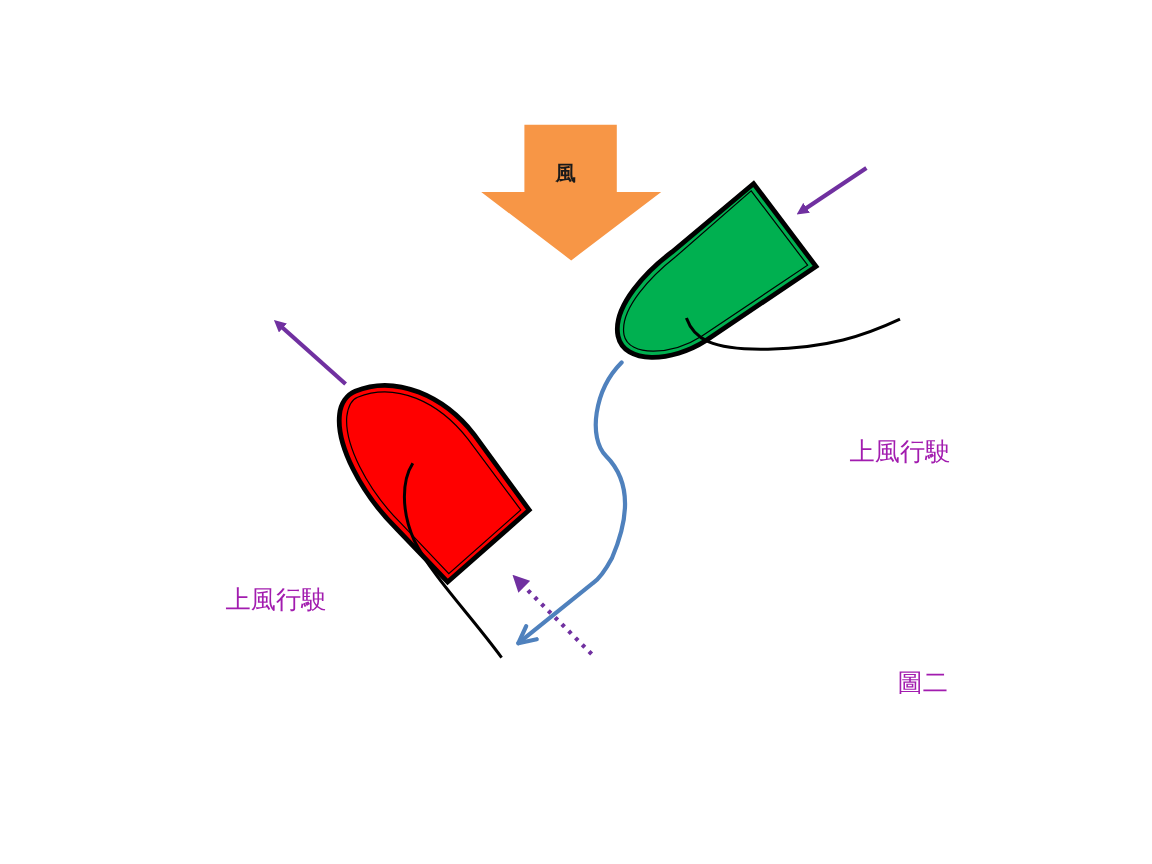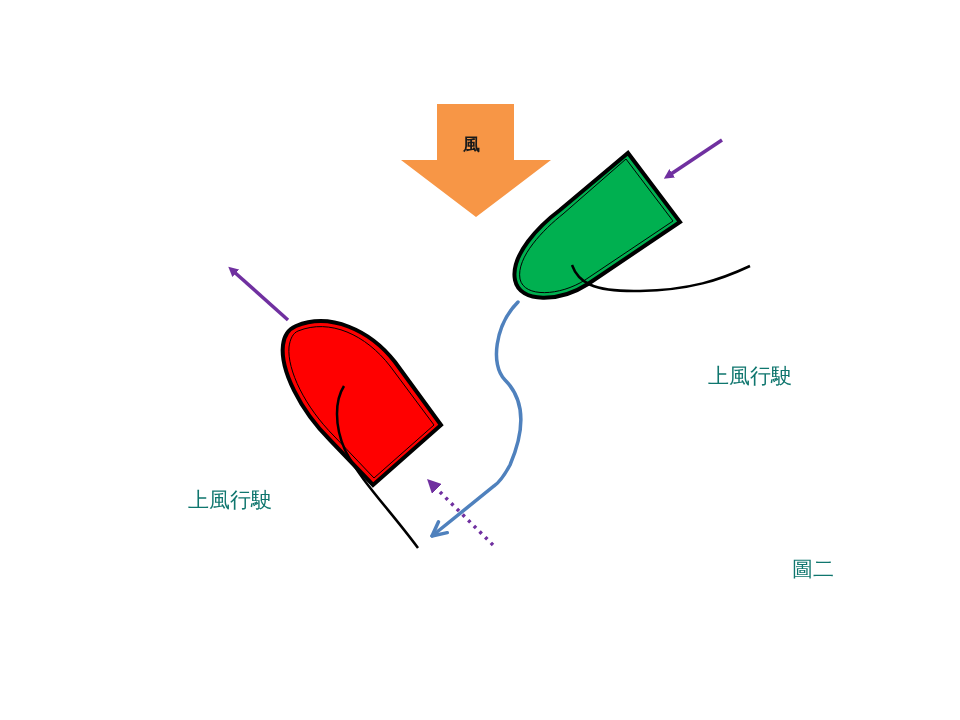--- a/index.html
+++ b/index.html
@@ -1,19 +1,19 @@
 <!DOCTYPE html>
 <html><head>
   <meta charset="utf-8">
   <style>
     html, body { margin: 0; padding: 0; background: #ffffff; }
     body { width: 960px; height: 720px; position: relative; overflow: hidden;
            font-family: "DejaVu Serif", "Liberation Serif", serif; }
     #stage { position: absolute; left: 0; top: 0; width: 960px; height: 720px; }
-    .label { position: absolute; font-size: 21px; color: #0f766e; white-space: nowrap;
+    .label { position: absolute; font-size: 21px; color: #a21caf; white-space: nowrap;
              font-family: "DejaVu Serif", "Liberation Serif", serif; }
     #wind-label { position: absolute; left: 463px; top: 133px; font-size: 17px;
                   color: #1a1a1a; font-weight: bold;
                   font-family: "DejaVu Sans", "Liberation Sans", sans-serif; }
   </style>
 </head>
 <body>
 
 <div id="stage">
   <svg width="960" height="720" viewBox="0 0 960 720" xmlns="http://www.w3.org/2000/svg">
@@ -52,14 +52,14 @@
     <line x1="288" y1="320" x2="232" y2="270" stroke="#7030a0" stroke-width="3.5" marker-end="url(#purpleHead)"></line>
 
     <path d="M518,302 C495,325 490,365 505,380 C525,400 525,430 510,465 C503,478 497,484 494,486 L432,536" fill="none" stroke="#4f81bd" stroke-width="3.5" stroke-linecap="round" marker-end="url(#blueHead)"></path>
 
     <line x1="493" y1="545" x2="432" y2="484" stroke="#7030a0" stroke-width="3.5" stroke-dasharray="3,5" marker-end="url(#purpleHeadBig)"></line>
   </svg>
 
   <div id="wind-label">風</div>
   <div class="label" style="left:708px; top:362px;">上風行駛</div>
   <div class="label" style="left:188px; top:486px;">上風行駛</div>
-  <div class="label" style="left:792px; top:555px;">圖二</div>
+  <div class="label" style="left:748px; top:555px;">圖二</div>
 </div>
 
 </body></html>

